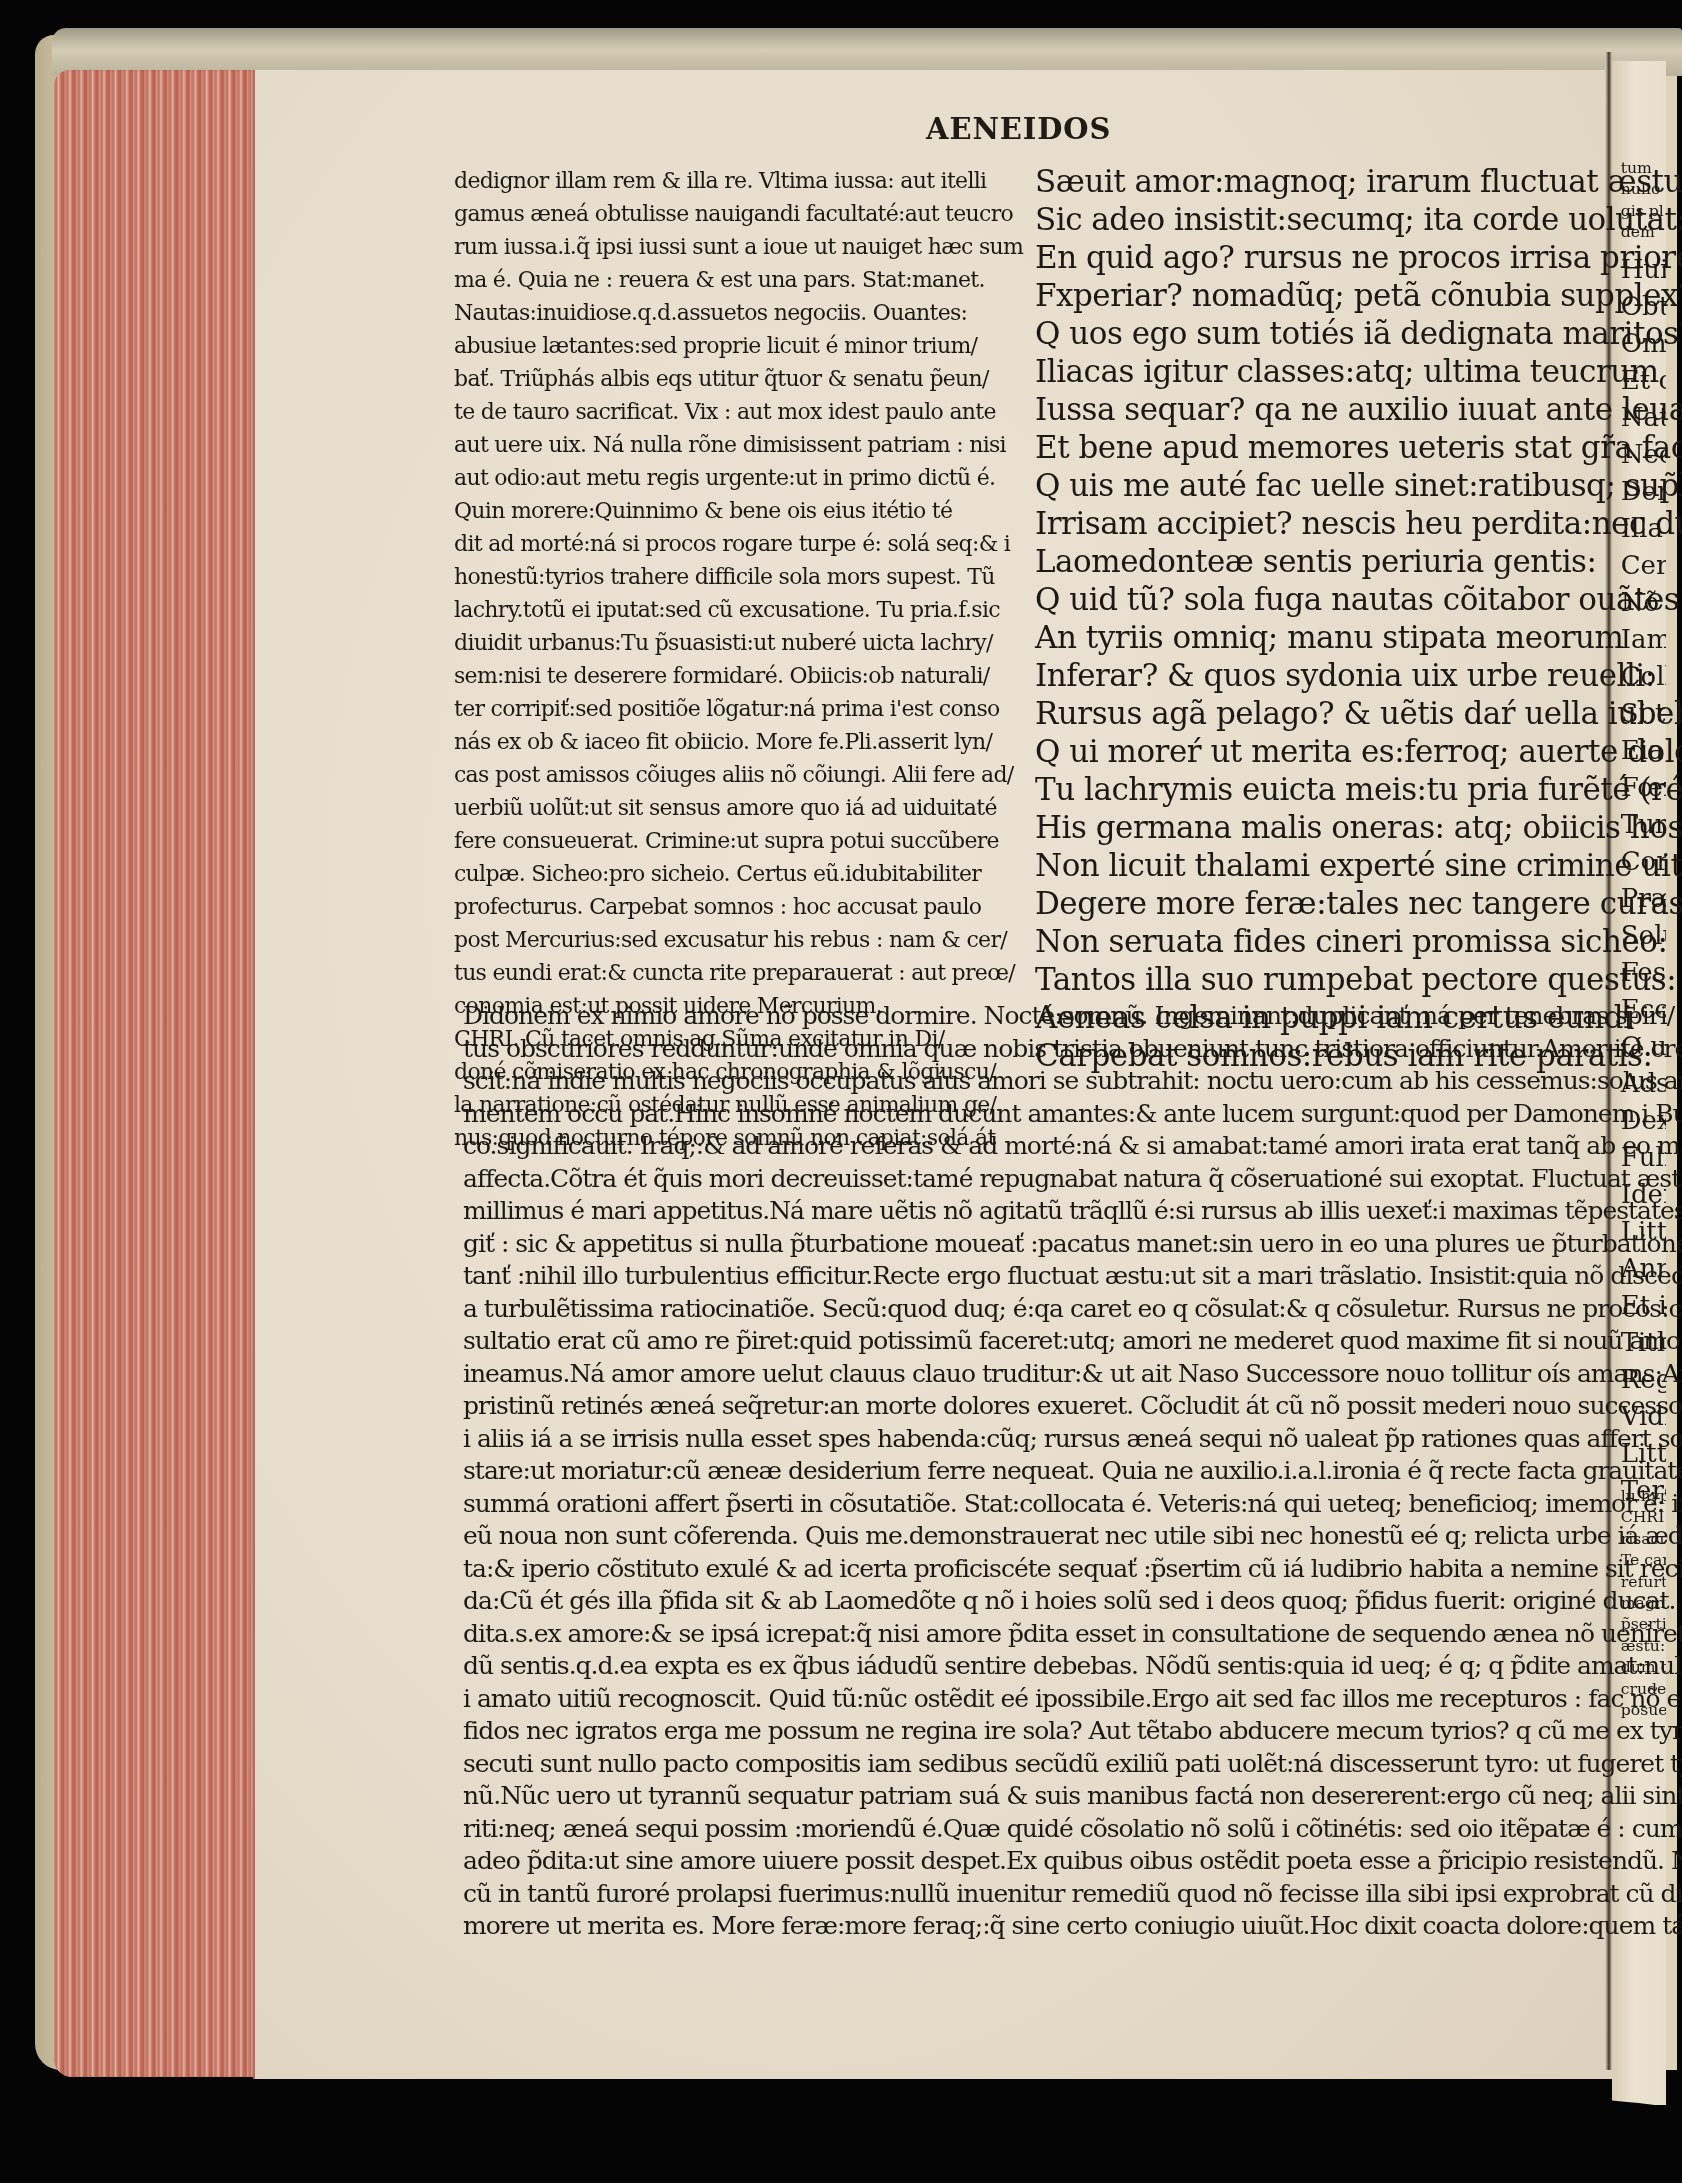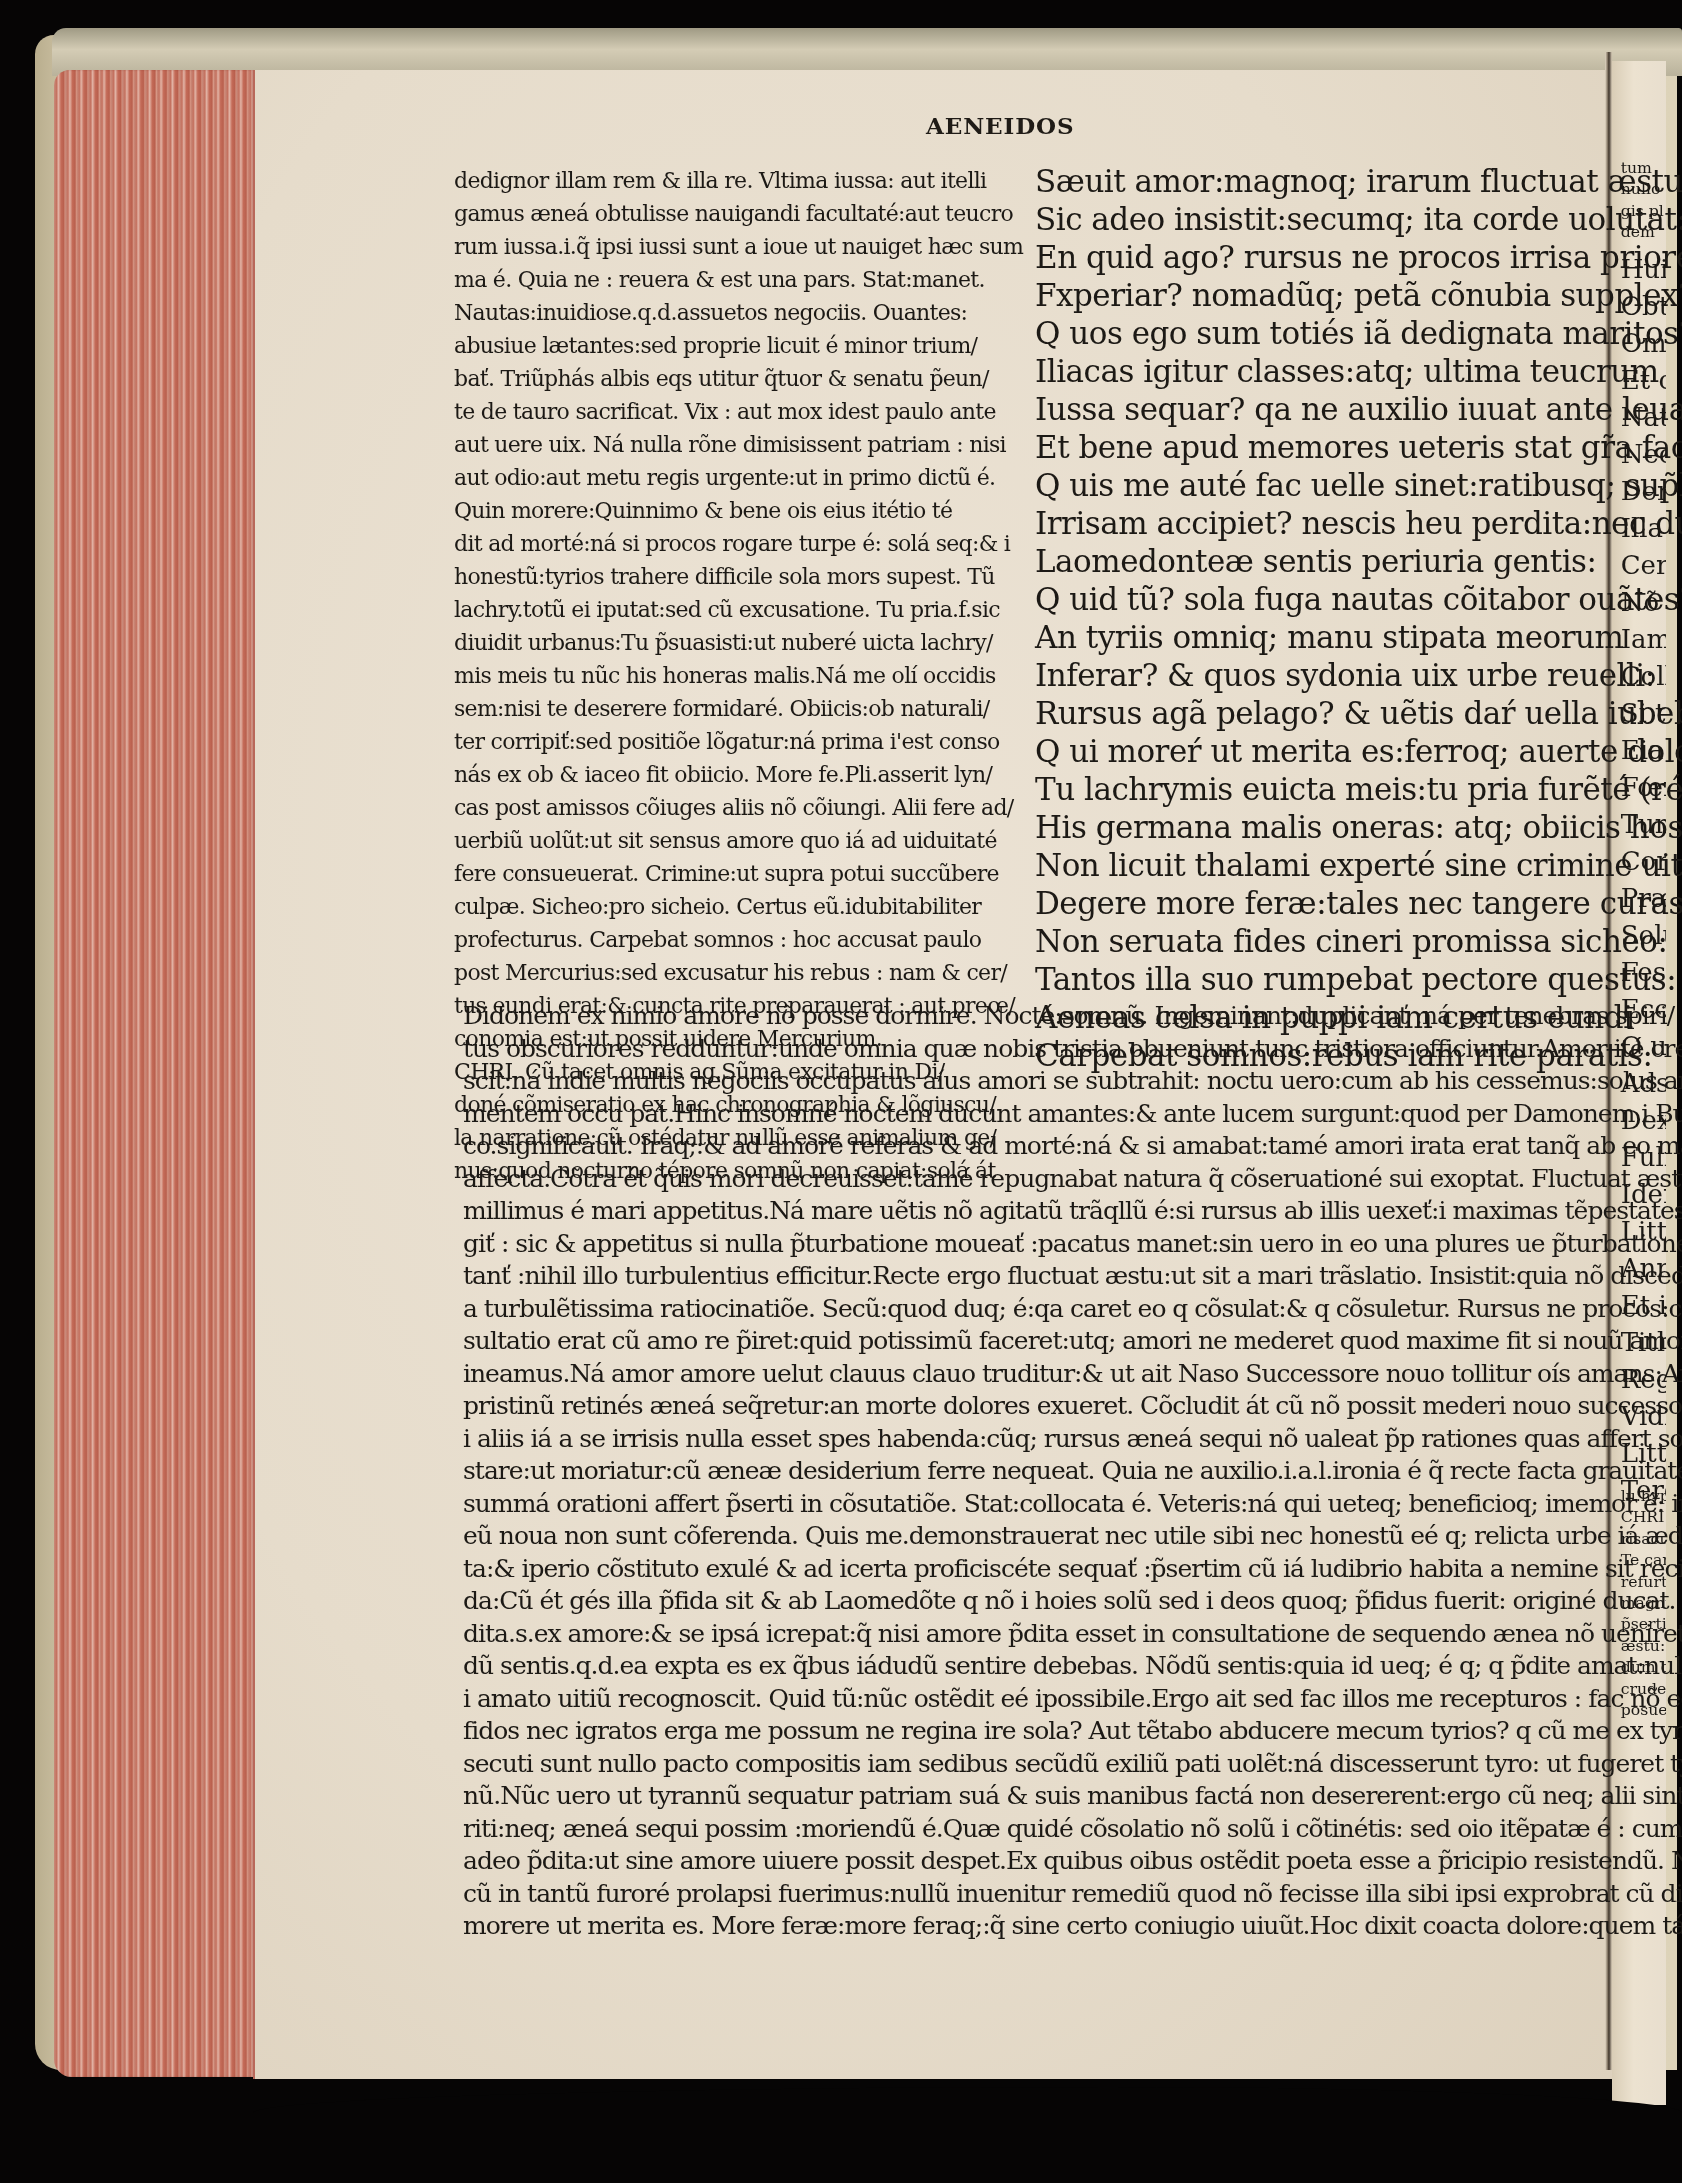--- a/index.html
+++ b/index.html
@@ -38,21 +38,21 @@
     background: linear-gradient(90deg, #d9cdb6 0%, #ece2d0 40%, #e8dece 100%);
     overflow: hidden;
   }
   .bottom-shadow {
     position: absolute; left: 253px; top: 2087px; width: 1429px; height: 105px;
     background: #060505;
     border-radius: 60% 40% 0 0 / 26px 26px 0 0;
   }
   .running-head {
     position: absolute; left: 926px; top: 112px;
-    font-size: 23px; letter-spacing: 0.9px; color: #1f1b16; font-weight: bold;
+    font-size: 29px; letter-spacing: 0.9px; color: #1f1b16; font-weight: bold;
   }
   .col {
     position: absolute; color: #1c1915; white-space: nowrap;
   }
   .col-left { left: 454px; top: 164px; font-size: 22px; line-height: 33px; letter-spacing: -0.7px; }
   .col-verse { left: 1035px; top: 162px; font-size: 31px; line-height: 38px; letter-spacing: -0.5px; }
   .col-bottom { left: 463px; top: 1000px; font-size: 25px; line-height: 32.5px; letter-spacing: -1px; }
   .line { display: block; }
   .right-frag { position: absolute; left: 8.7px; color: #1c1915; white-space: nowrap; font-size: 26px; line-height: 37px; }
   .right-frag.small { font-size: 15.7px; line-height: 21.4px; }
@@ -144,21 +144,20 @@
     <span class="line">abusiue lætantes:sed proprie licuit é minor  trium/</span>
     <span class="line">bať. Triũphás  albis eqs utitur q̃tuor &amp;  senatu p̃eun/</span>
     <span class="line">te de tauro sacrificat.   Vix : aut mox idest  paulo ante</span>
     <span class="line">aut uere uix. Ná nulla rõne dimisissent patriam : nisi</span>
     <span class="line">aut odio:aut metu regis urgente:ut in primo dictũ é.</span>
     <span class="line">  Quin morere:Quinnimo &amp; bene ois eius  itétio té</span>
     <span class="line">dit ad morté:ná si procos rogare turpe é: solá seq:&amp; i</span>
     <span class="line">honestũ:tyrios trahere difficile sola mors supest.  Tũ</span>
     <span class="line">lachry.totũ ei iputat:sed cũ excusatione.  Tu pria.f.sic</span>
     <span class="line">diuidit urbanus:Tu p̃suasisti:ut nuberé uicta lachry/</span>
-    <span class="line">mis meis tu nũc his honeras malis.Ná me olí occidis</span>
     <span class="line">sem:nisi te deserere formidaré.  Obiicis:ob naturali/</span>
     <span class="line">ter corripiť:sed positiõe lõgatur:ná  prima i'est conso</span>
     <span class="line">nás ex ob &amp; iaceo fit obiicio.  More fe.Pli.asserit lyn/</span>
     <span class="line">cas post amissos cõiuges aliis nõ cõiungi. Alii fere ad/</span>
     <span class="line">uerbiũ uolũt:ut sit sensus amore quo iá ad  uiduitaté</span>
     <span class="line">fere consueuerat.  Crimine:ut supra potui succũbere</span>
     <span class="line">culpæ.  Sicheo:pro sicheio.  Certus eũ.idubitabiliter</span>
     <span class="line">profecturus.   Carpebat somnos : hoc accusat  paulo</span>
     <span class="line">post Mercurius:sed excusatur his rebus : nam &amp; cer/</span>
     <span class="line">tus eundi erat:&amp; cuncta rite preparauerat : aut preœ/</span>

